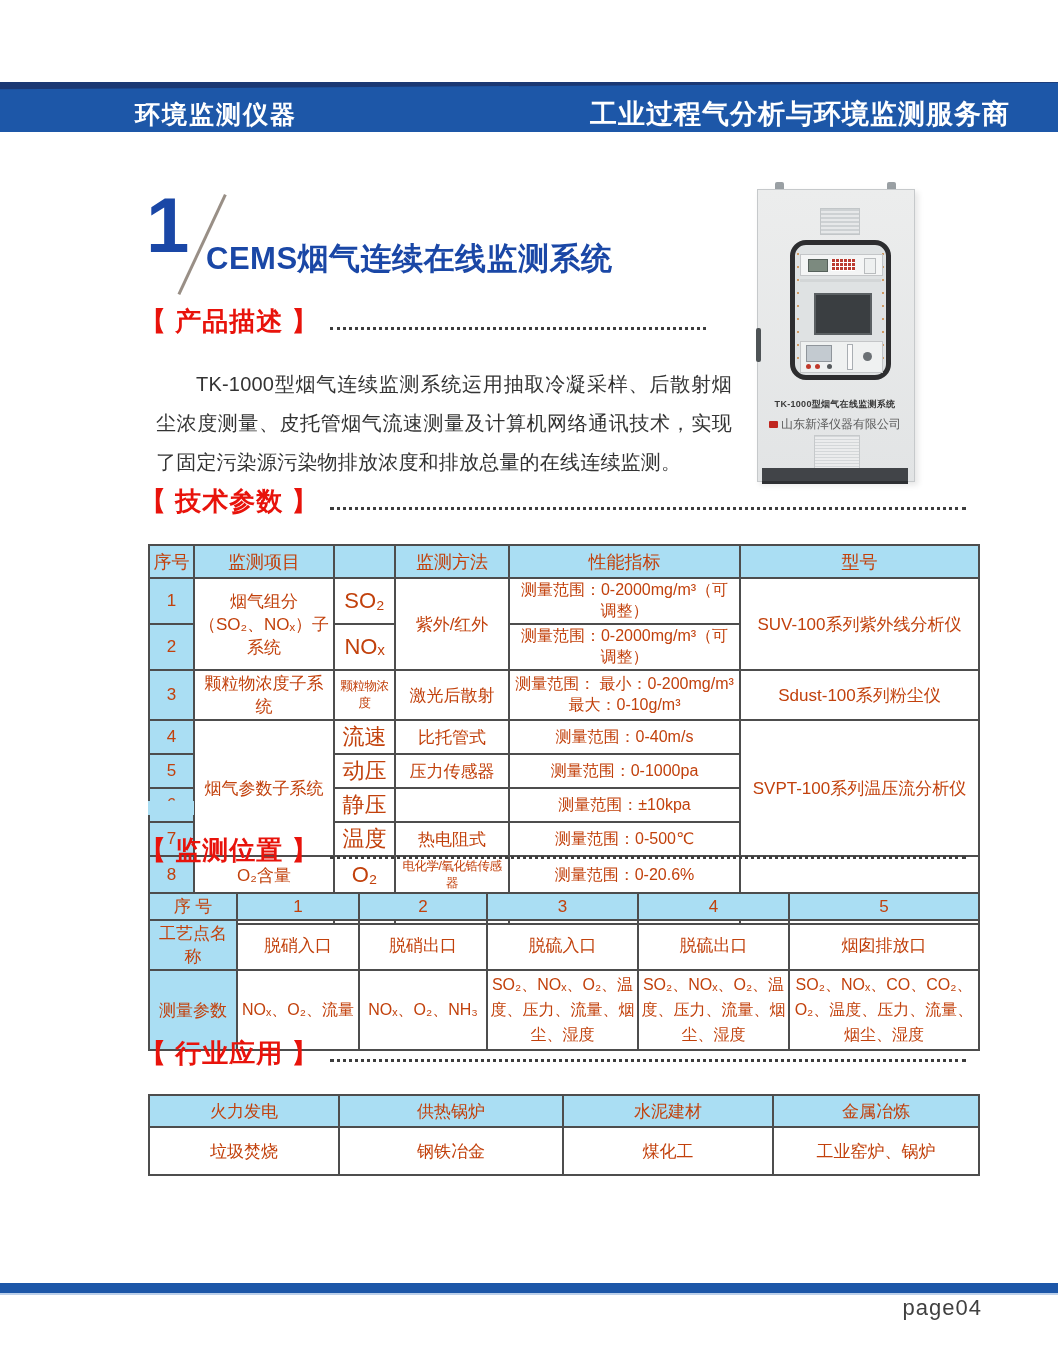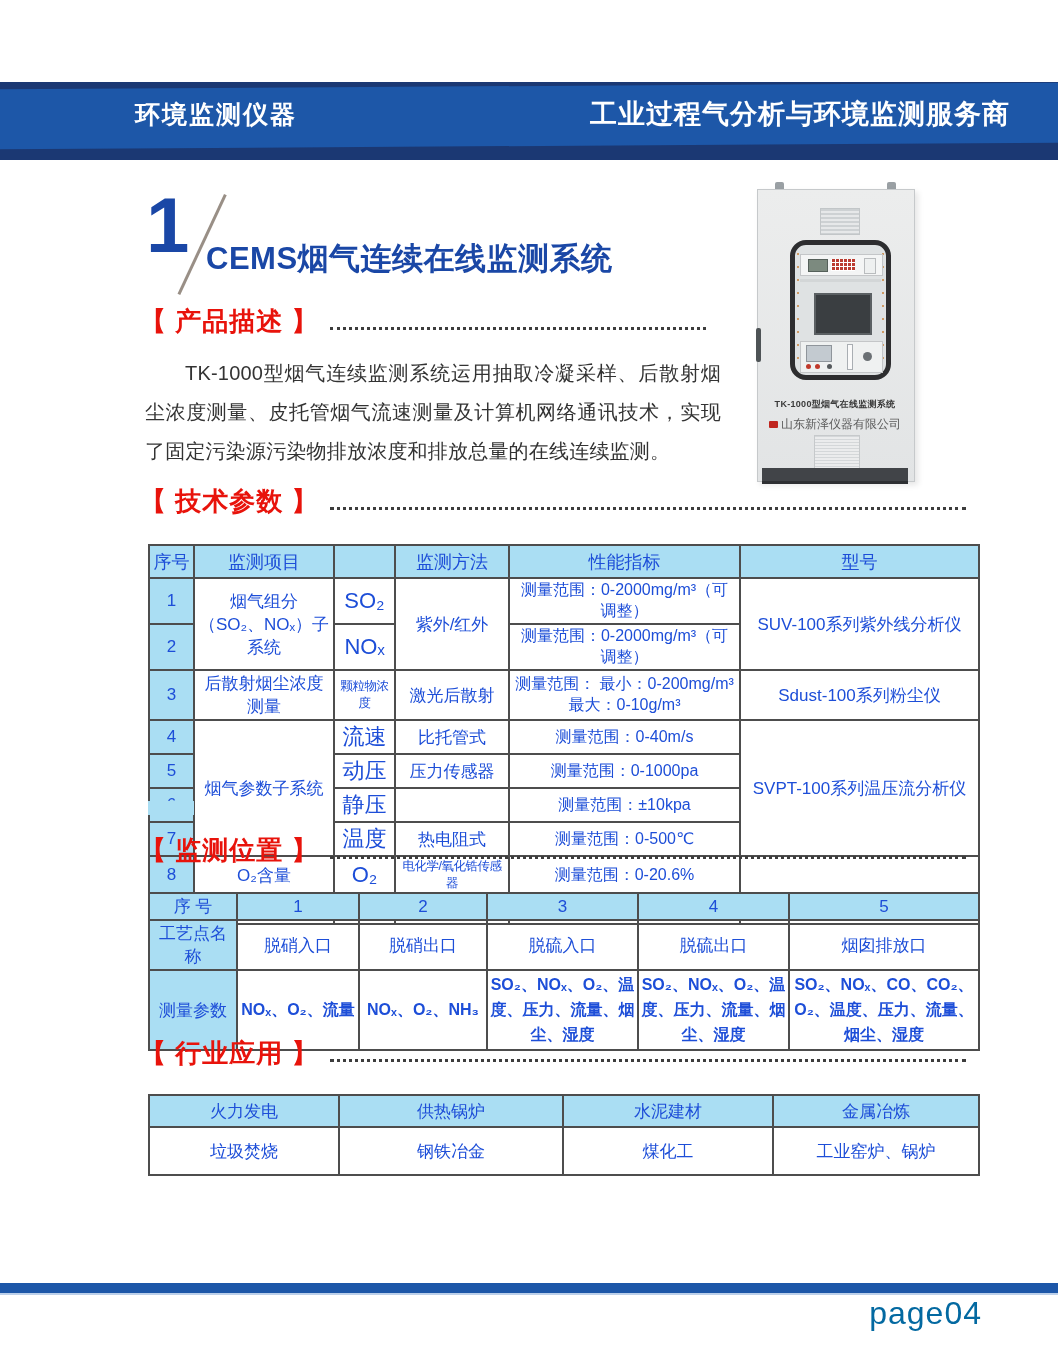--- a/index.html
+++ b/index.html
@@ -1,53 +1,53 @@
 <!DOCTYPE html>
 <html><head>
 <meta charset="utf-8">
 <style>
   html,body{margin:0;padding:0;background:#ffffff;}
   .page{position:relative;width:1058px;height:1346px;background:#ffffff;overflow:hidden;
         font-family:"Liberation Sans","DejaVu Sans",sans-serif;}
 
   
-  .header{position:absolute;top:82px;left:0;width:1058px;height:78px;background:#1b3873;overflow:hidden;}
+  .header{position:absolute;top:82px;left:0;width:1058px;height:50px;background:#1b3873;overflow:hidden;}
   .header-skew{position:absolute;top:4px;left:-6px;width:1070px;height:60px;background:#1d57a8;
                transform:skewY(-0.35deg);}
   .brand-left{position:absolute;left:135px;top:16px;color:#fff;font-size:25px;font-weight:bold;letter-spacing:2px;}
   .brand-right{position:absolute;right:48px;top:14px;color:#fff;font-size:27px;font-weight:bold;letter-spacing:1px;}
 
   
   .sec-num{position:absolute;left:146px;top:186px;font-size:78px;font-weight:bold;color:#1a47a6;line-height:1;}
   .sec-slash{position:absolute;left:224px;top:194px;width:3px;height:110px;background:#998f86;
              transform:rotate(25deg);transform-origin:top left;}
   .sec-title{position:absolute;left:206px;top:238px;font-size:31px;font-weight:bold;color:#1a47a6;margin:0;
              letter-spacing:0.5px;white-space:nowrap;}
 
   
   .hd{position:absolute;left:140px;display:flex;align-items:flex-end;}
   .hd-text{color:#e8130b;font-size:26px;font-weight:bold;letter-spacing:1px;line-height:1.15;white-space:nowrap;}
   .hd-dots{flex:1;border-bottom:3.5px dotted #3d3d3d;margin:0 0 7px 12px;height:0;}
 
   .desc{position:absolute;left:140px;top:349px;width:576px;font-size:20px;line-height:39px;color:#333;
-        text-align:justify;text-indent:2em;margin:5px;letter-spacing:0.2px;}
-
-  
-  .tbl{position:absolute;border-collapse:collapse;table-layout:fixed;font-size:17px;color:#1d4ed8;text-align:center;}
+        text-align:justify;text-indent:2em;margin:16px;letter-spacing:0.2px;}
+
+  
+  .tbl{position:absolute;border-collapse:collapse;table-layout:fixed;font-size:17px;color:#c2410c;text-align:center;}
   .tbl td,.tbl th{border:2px solid #4d4d4d;padding:1px 3px;font-weight:normal;overflow:hidden;}
   .blue{background:#aadef3;}
   .tech{left:148px;top:544px;width:830px;}
   .tech th{font-size:18px;}
   .small{font-size:12.5px;letter-spacing:-0.5px;}
   .spec{font-size:16px;}
   .param{font-size:22px;margin-top:20px;}
   .deco-block{position:absolute;left:148px;top:801px;width:46px;height:14px;background:#aadef3;}
 
   .pos{left:148px;top:892px;width:830px;}
-  .pos .wrap{font-size:16px;line-height:1.55;padding:2px 0;font-weight:bold;}
+  .pos .wrap{font-size:16px;line-height:1.55;padding:2px 0;}
 
   .ind{left:148px;top:1094px;width:830px;}
 
   
   .photo{position:absolute;left:746px;top:176px;width:178px;height:318px;}
   .cab-lug{position:absolute;width:9px;height:8px;background:#9aa0a4;top:6px;border-radius:2px 2px 0 0;}
   .cab-body{position:absolute;left:11px;top:13px;width:156px;height:291px;
             background:linear-gradient(180deg,#eceded,#e2e4e5);border:1px solid #c6c9cb;
             box-shadow:3px 3px 6px rgba(0,0,0,0.10);}
   .cab-vent-top{position:absolute;left:74px;top:32px;width:38px;height:25px;border:1px solid #c2c6c8;
@@ -78,21 +78,21 @@
   .cab-company span{font-size:12px;color:#5a5a5a;}
   .cab-vent-bottom{position:absolute;left:68px;top:259px;width:44px;height:36px;border:1px solid #c6c9cb;
             background:repeating-linear-gradient(180deg,#d4d7d9 0 1.5px,#ebeced 1.5px 3px);}
   .cab-base{position:absolute;left:16px;top:292px;width:146px;height:13px;background:#414448;
             border-bottom:3px solid #2e3033;}
   .cab-handle{position:absolute;left:10px;top:152px;width:5px;height:34px;background:#4e5356;border-radius:2px;}
 
   
   .footer-bar{position:absolute;top:1283px;left:0;width:1058px;height:10px;background:#1d57a8;
               border-bottom:2px solid #bcd0ea;}
-  .page-label{position:absolute;top:1295px;right:76px;font-size:32px;color:#0369a1;letter-spacing:1px;}
+  .page-label{position:absolute;top:1295px;right:76px;font-size:22px;color:#404040;letter-spacing:1px;}
 </style>
 </head>
 <body>
 
 <div class="page">
 
   <div class="header">
     <div class="header-skew"></div>
     <span class="brand-left">环境监测仪器</span>
     <span class="brand-right">工业过程气分析与环境监测服务商</span>
@@ -173,21 +173,21 @@
       <td class="spec">测量范围：0-2000mg/m³（可调整）</td>
       <td rowspan="2">SUV-100系列紫外线分析仪</td>
     </tr>
     <tr style="height:29px">
       <td class="blue">2</td>
       <td class="param">NOₓ</td>
       <td class="spec">测量范围：0-2000mg/m³（可调整）</td>
     </tr>
     <tr style="height:47px">
       <td class="blue">3</td>
-      <td>后散射烟尘浓度测量</td>
+      <td>颗粒物浓度子系统</td>
       <td class="small">颗粒物浓度</td>
       <td>激光后散射</td>
       <td class="spec">
         <div>测量范围：  最小：0-200mg/m³</div>
         <div>最大：0-10g/m³</div>
       </td>
       <td>Sdust-100系列粉尘仪</td>
     </tr>
     <tr style="height:26px">
       <td class="blue">4</td>

